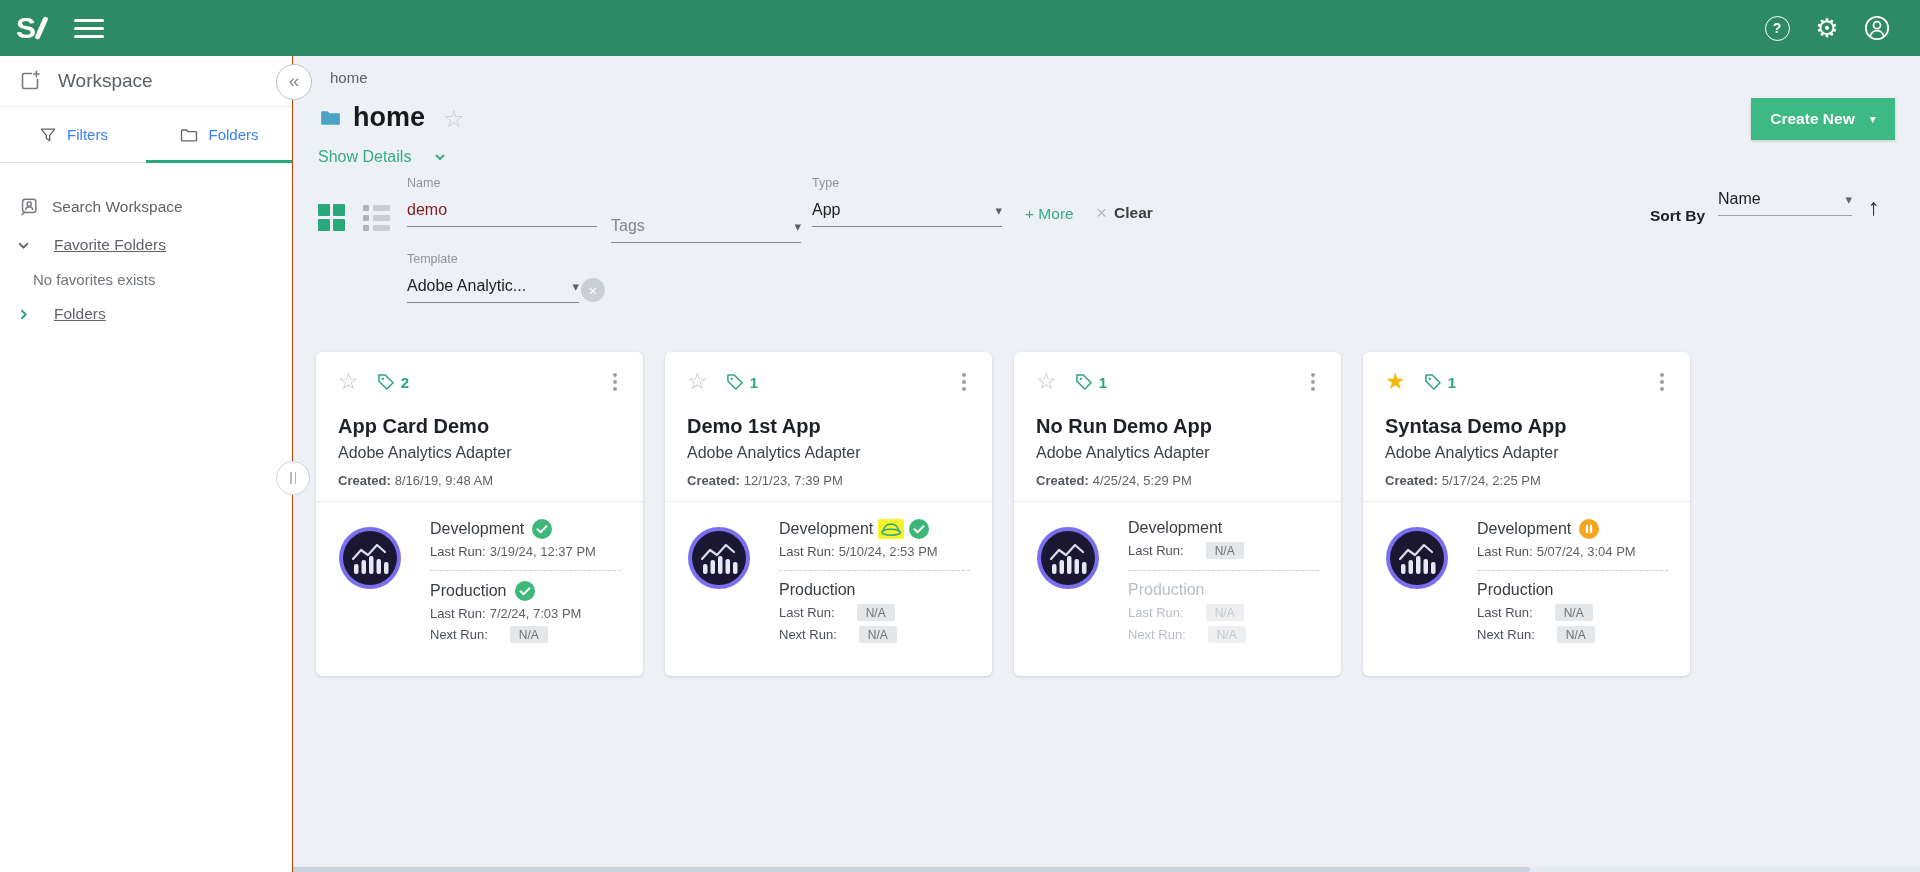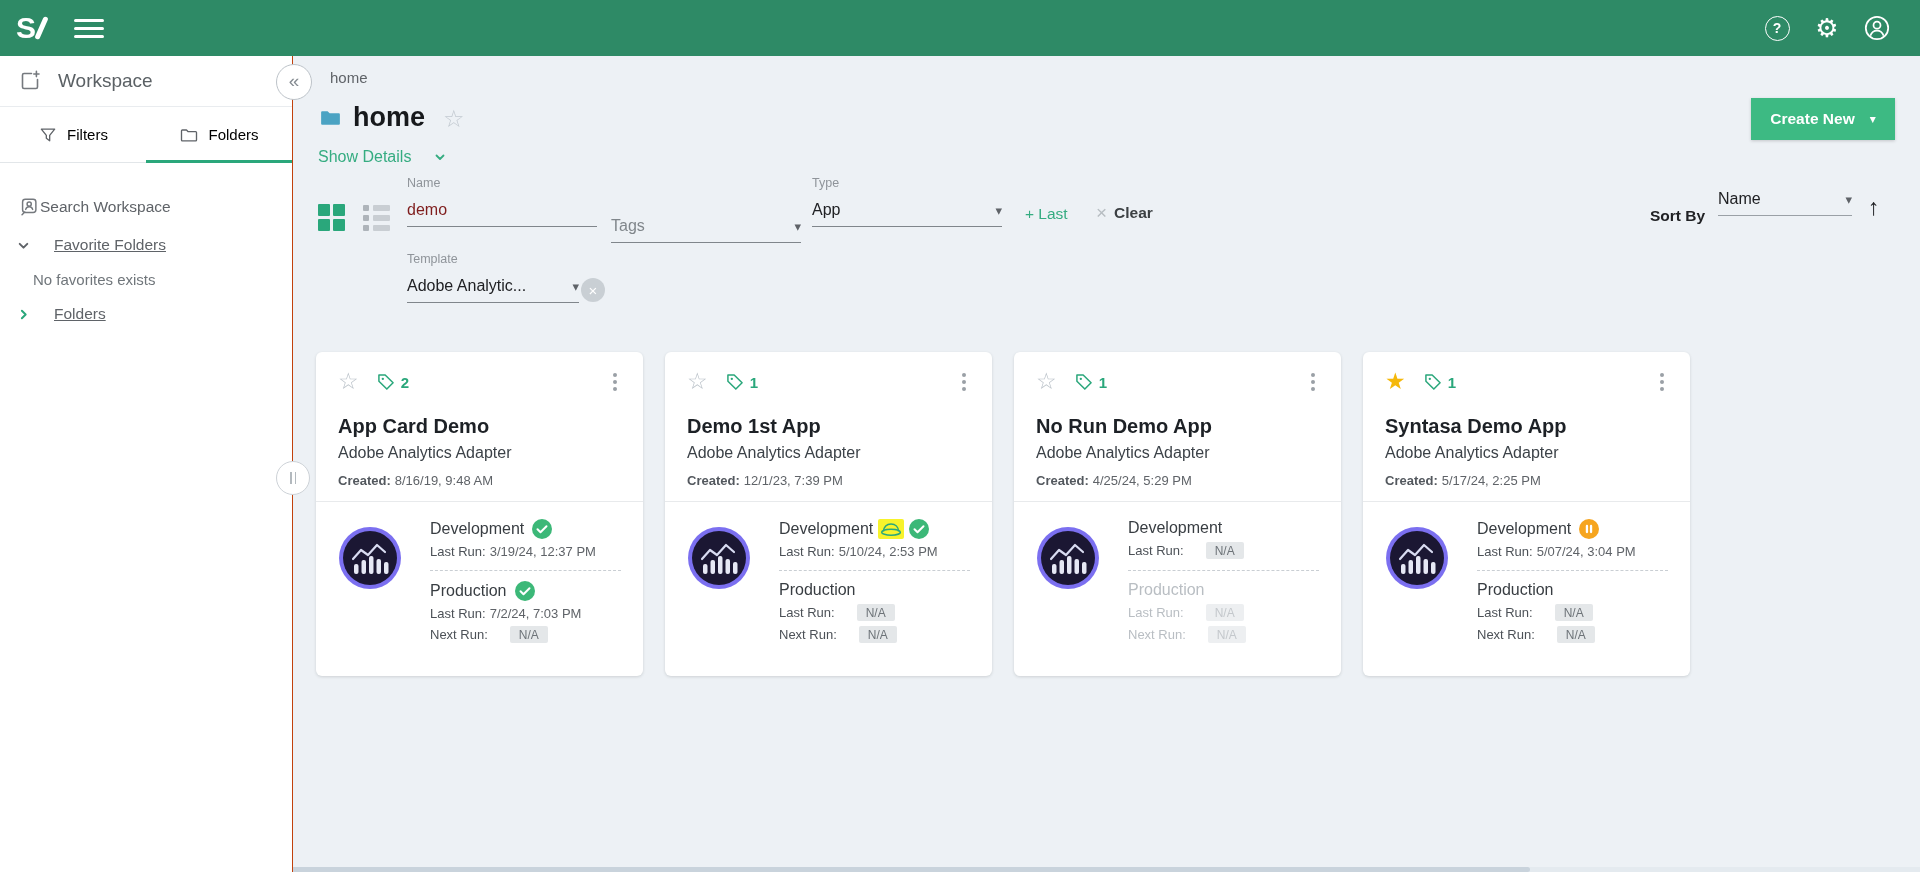--- a/index.html
+++ b/index.html
@@ -24,24 +24,24 @@
   .gear-glyph { color:#fff; font-size:26px; line-height:26px; font-family:"DejaVu Sans",sans-serif; }
 
   
   .sidebar { position:absolute; top:56px; left:0; width:293px; bottom:0; background:#fff;
              border-right:1px solid #c2410c; z-index:10; }
   .side-header { height:51px; display:flex; align-items:center; gap:16px; padding:0 18px;
                  border-bottom:1px solid #E9ECEF; }
   .side-title { font-size:19px; color:#5B6165; }
   .tabs { display:flex; height:56px; border-bottom:1px solid #E2E6E9; }
   .tab { flex:1; display:flex; align-items:center; justify-content:center; gap:9px;
-         font-size:15px; color:#000000; cursor:pointer; position:relative; }
+         font-size:15px; color:#3b82f6; cursor:pointer; position:relative; }
   .tab.active::after { content:""; position:absolute; left:0; right:0; bottom:-1px; height:3px; background:#2AA77B; }
   .side-body { padding:24px 0 0 0; }
-  .side-row { display:flex; align-items:center; gap:0; padding:9px 18px; font-size:15.5px;
+  .side-row { display:flex; align-items:center; gap:12px; padding:9px 18px; font-size:15.5px;
               color:#5F6368; cursor:pointer; }
   .side-row.tree { gap:24px; padding-left:17px;text-decoration:underline; }
   .side-empty { padding:8px 18px 8px 33px; font-size:15px; color:#70767B; }
 
   
   .main { position:absolute; top:56px; left:294px; right:0; bottom:0; }
   .collapse-btn { position:absolute; left:-18px; top:8px; width:36px; height:36px; border-radius:50%;
                   background:#fff; border:1.5px solid #BDC3C9; color:#858B91; font-size:19px;
                   display:flex; align-items:center; justify-content:center; cursor:pointer; z-index:20;
                   padding-bottom:3px; }
@@ -294,21 +294,21 @@
     </div>
 
     <div class="mat-field f-type">
       <div class="mat-label">Type</div>
       <div class="mat-value">
         <span class="sel">App</span>
         <span class="dd-arrow">▾</span>
       </div>
     </div>
 
-    <button class="more-btn">+ Last</button>
+    <button class="more-btn">+ More</button>
 
     <button class="clear-btn">
       <span class="clear-x">×</span>
       <span>Clear</span>
     </button>
 
     <div class="mat-field f-template">
       <div class="mat-label">Template</div>
       <div class="mat-value">
         <span class="sel">Adobe Analytic...</span>

